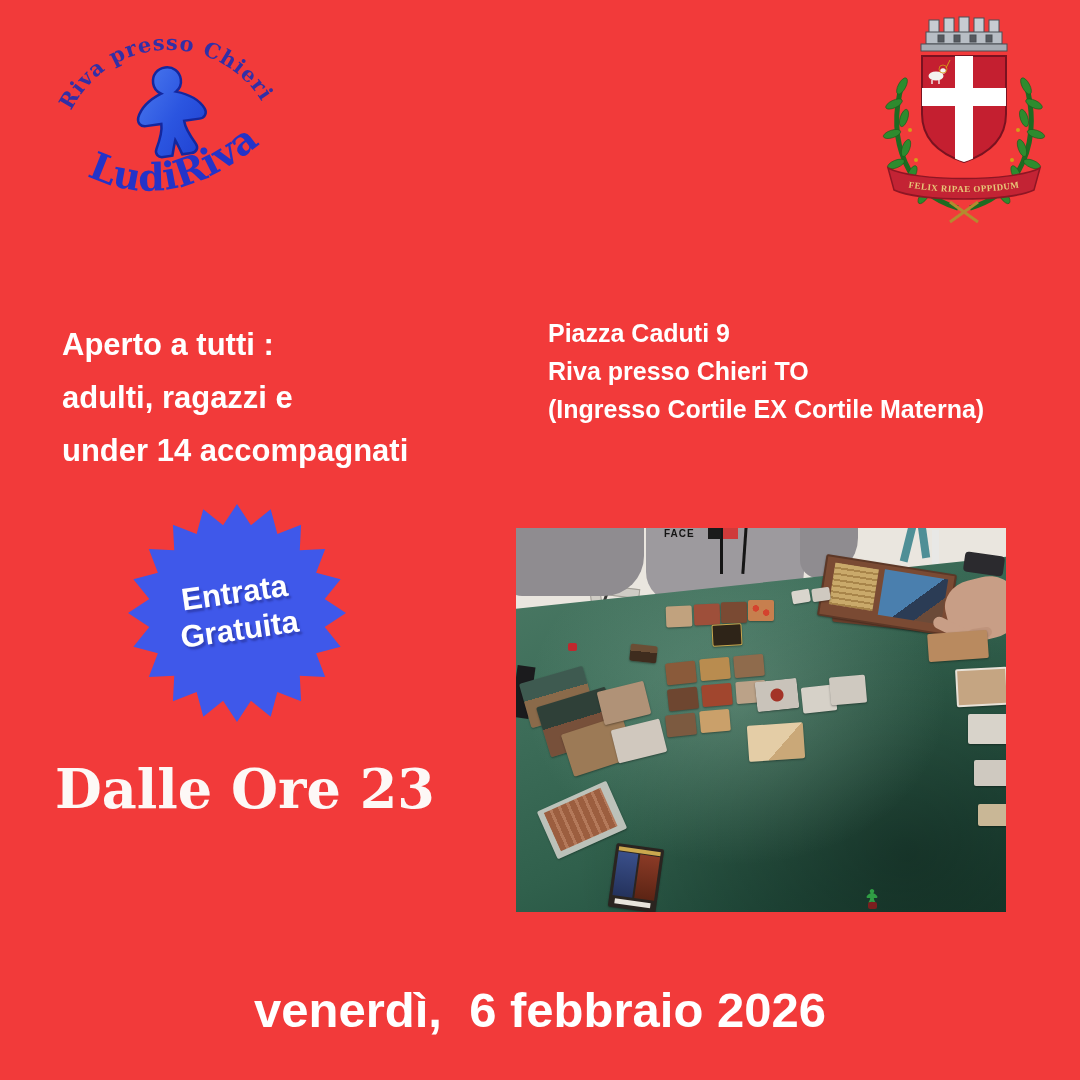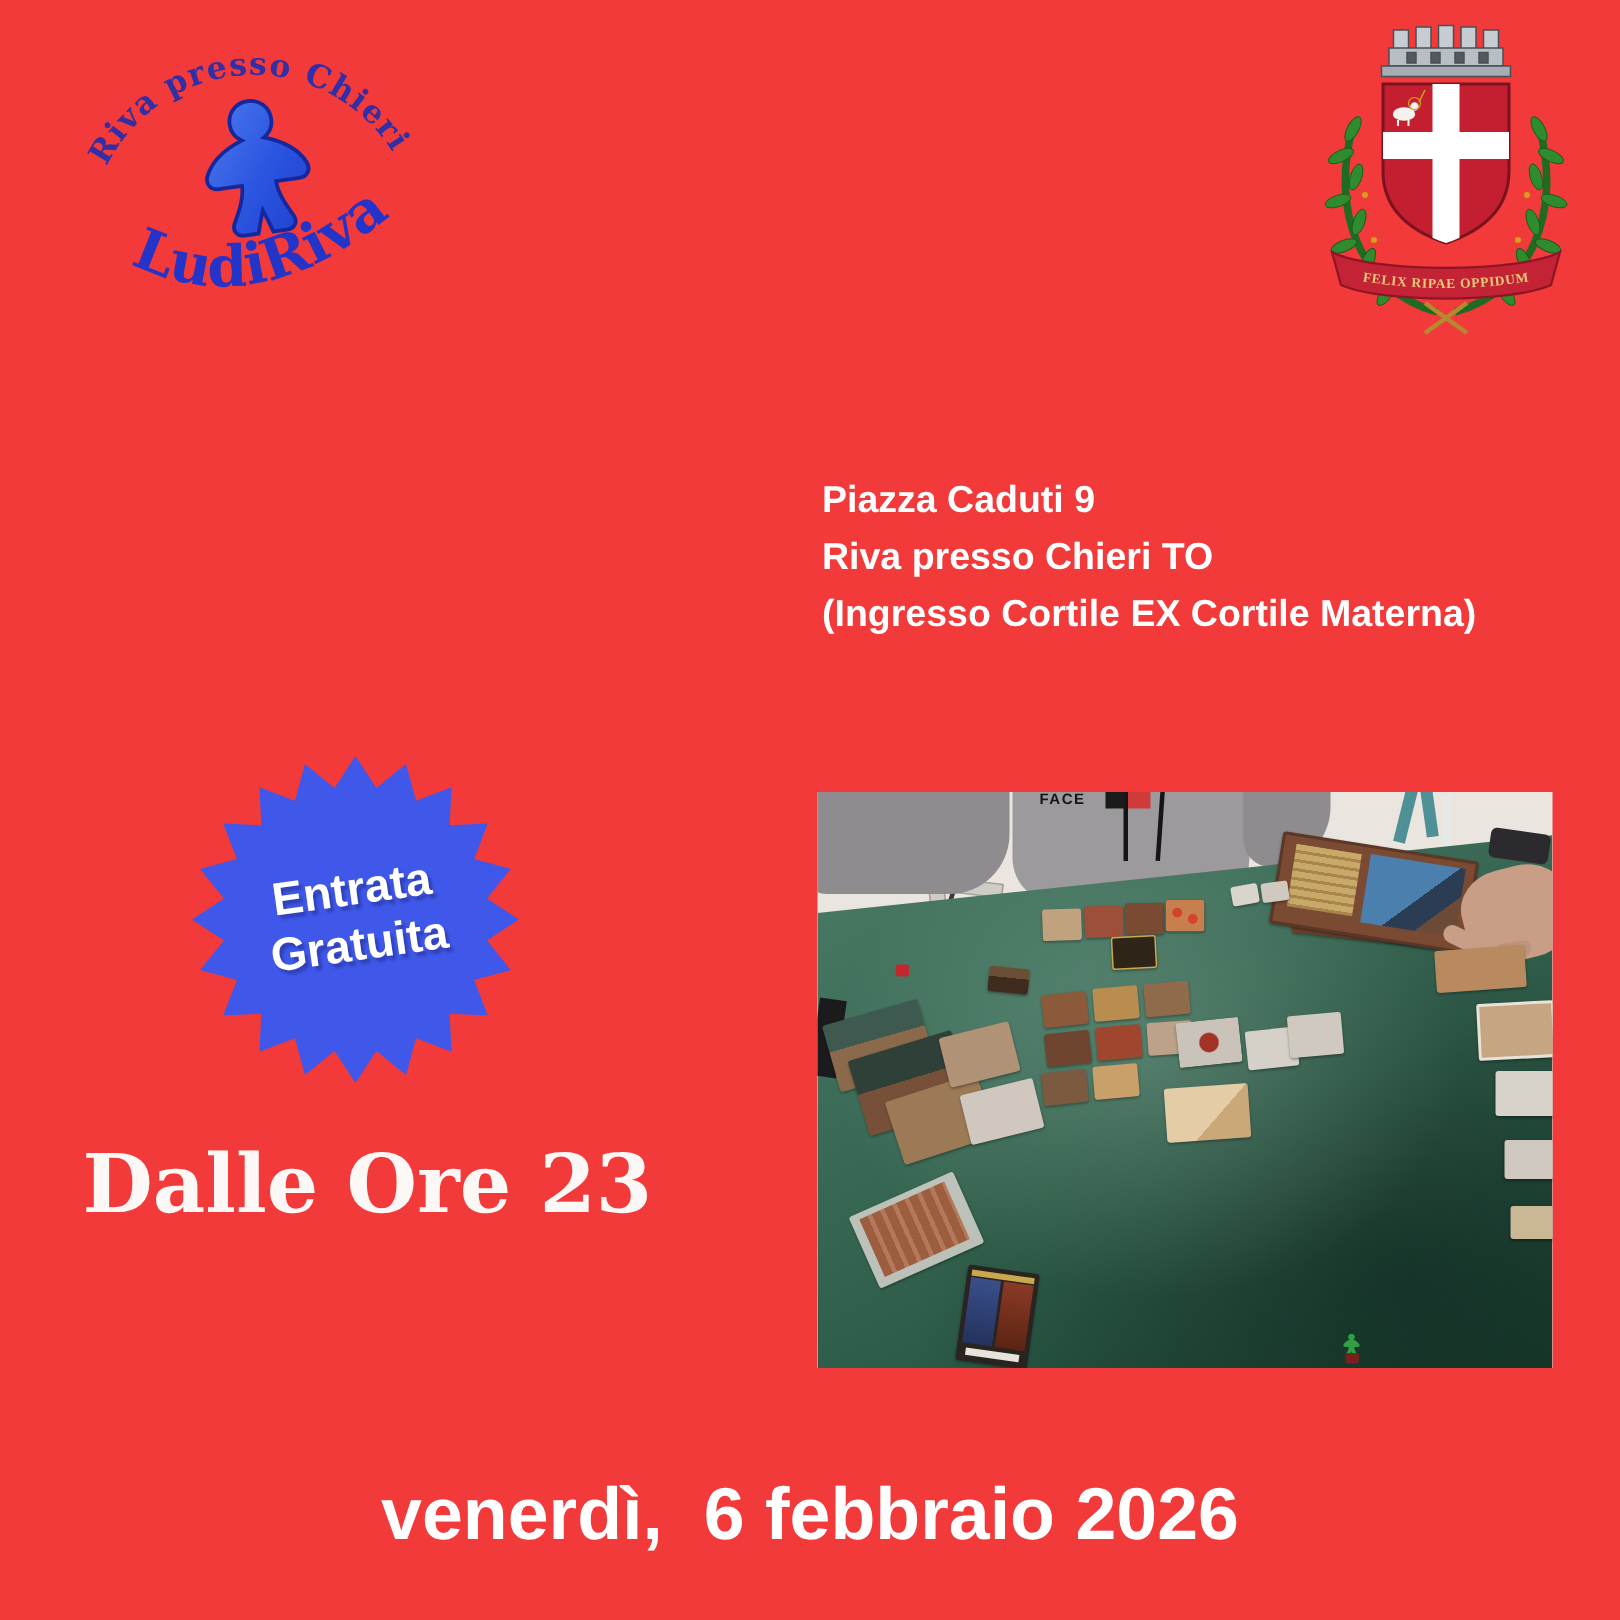--- a/index.html
+++ b/index.html
@@ -30,21 +30,21 @@
     transform:rotate(-8deg); color:#ffffff; font-weight:bold; font-size:31px; line-height:37px;
     text-shadow:2px 3px 2px rgba(20,20,90,.35);
   }
   
   .schedule{position:absolute; left:55px; top:752px; color:#fdf8f6;
     font-family:"DejaVu Serif", serif; font-weight:bold; font-size:54px; line-height:74px;}
   
   .date-line{position:absolute; left:0; top:982px; width:100%; text-align:center;
     color:#ffffff; font-weight:bold; font-size:49px; white-space:pre;}
   
-  .photo{position:absolute; left:545px; top:528px; width:490px; height:384px;
+  .photo{position:absolute; left:516px; top:528px; width:490px; height:384px;
     background:#eae6df; overflow:hidden;}
   .photo *{position:absolute;}
   .stand-bar{background:#cfccc5; border:1px solid #a29f97;}
   .stand-leg{background:#3a3a38;}
   .sleeve{background:#8f8c90; border-radius:0 0 40px 18px;}
   .hoodie{left:130px; top:-8px; width:158px; height:82px; background:#9d9a9e;
     border-radius:0 0 30px 30px;}
   .hoodie .string{background:#151515; width:3px; height:48px; top:6px;}
   .tnf-text{left:18px; top:8px; color:#141414; font-size:10px; font-weight:bold; letter-spacing:1px;}
   .tnf-black{left:62px; top:4px; width:13px; height:15px; background:#1b1b1b;}
@@ -144,20 +144,25 @@
     <line x1="112" y1="192" x2="84" y2="212" stroke="#b58a2f" stroke-width="3"></line>
 
     <path d="M22,158 C48,172 148,172 174,158 L168,180 C142,192 54,192 28,180 Z" fill="#c32334" stroke="#8e1624" stroke-width="1.5"></path>
     <path id="mottoPath" d="M34,176 Q98,188 162,176" fill="none"></path>
     <text class="motto-text">
       <textPath href="#mottoPath" startOffset="50%" text-anchor="middle">FELIX RIPAE OPPIDUM</textPath>
     </text>
   </svg>
 
 
+  <div class="audience">
+    <div>Aperto a tutti :</div>
+    <div>adulti, ragazzi e</div>
+    <div>under 14 accompagnati</div>
+  </div>
 
   <div class="venue">
     <div>Piazza Caduti 9</div>
     <div>Riva presso Chieri TO</div>
     <div>(Ingresso Cortile EX Cortile Materna)</div>
   </div>
 
   <div class="badge">
     <svg width="222" height="222" viewBox="0 0 220 220">
       <polygon fill="#3f58ea" points="218,110 196.9,123.8 212.7,143.4 188.4,150 197.4,173.5 172.2,172.2 173.5,197.4 150,188.4 143.4,212.7 123.8,196.9 110,218 96.2,196.9 76.6,212.7 70,188.4 46.5,197.4 47.8,172.2 22.6,173.5 31.6,150 7.3,143.4 23.1,123.8 2,110 23.1,96.2 7.3,76.6 31.6,70 22.6,46.5 47.8,47.8 46.5,22.6 70,31.6 76.6,7.3 96.2,23.1 110,2 123.8,23.1 143.4,7.3 150,31.6 173.5,22.6 172.2,47.8 197.4,46.5 188.4,70 212.7,76.6 196.9,96.2"></polygon>

